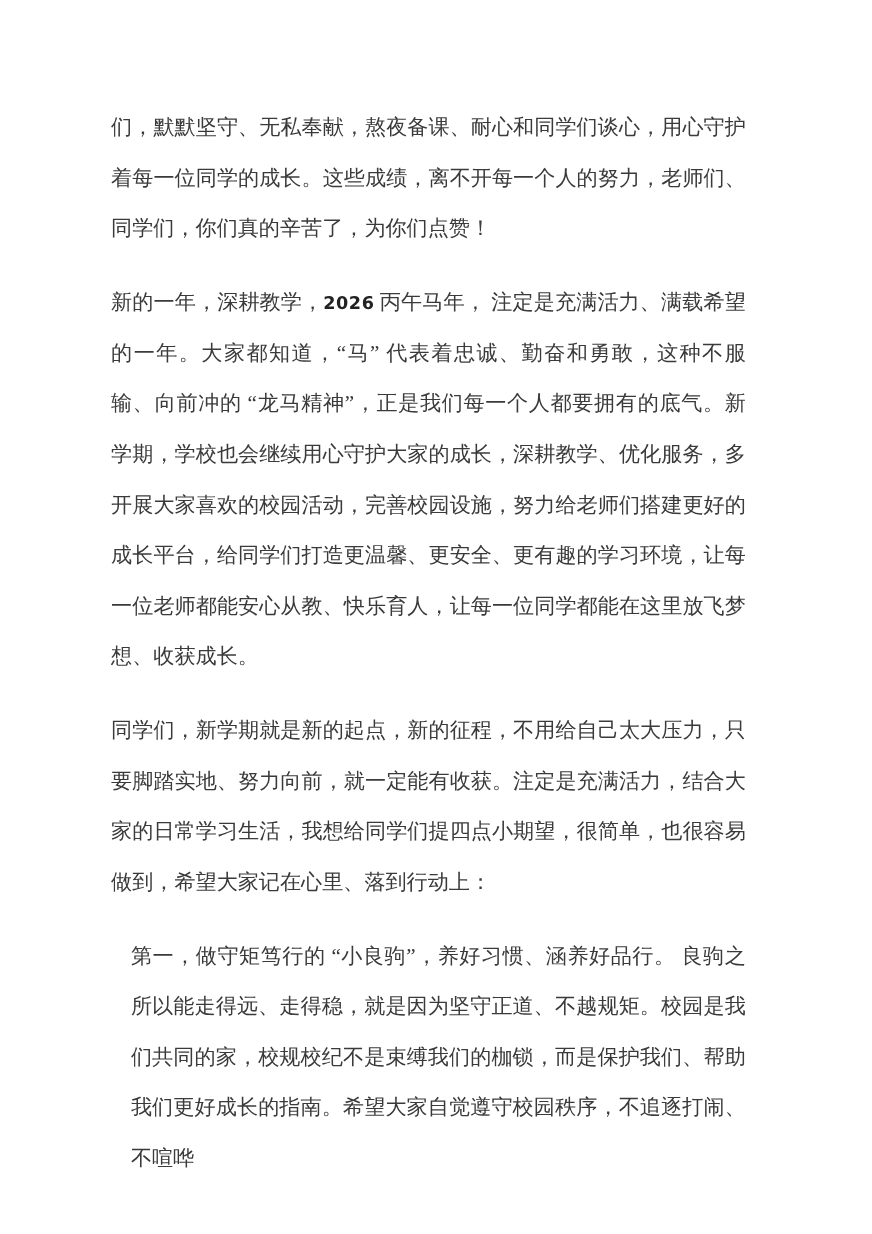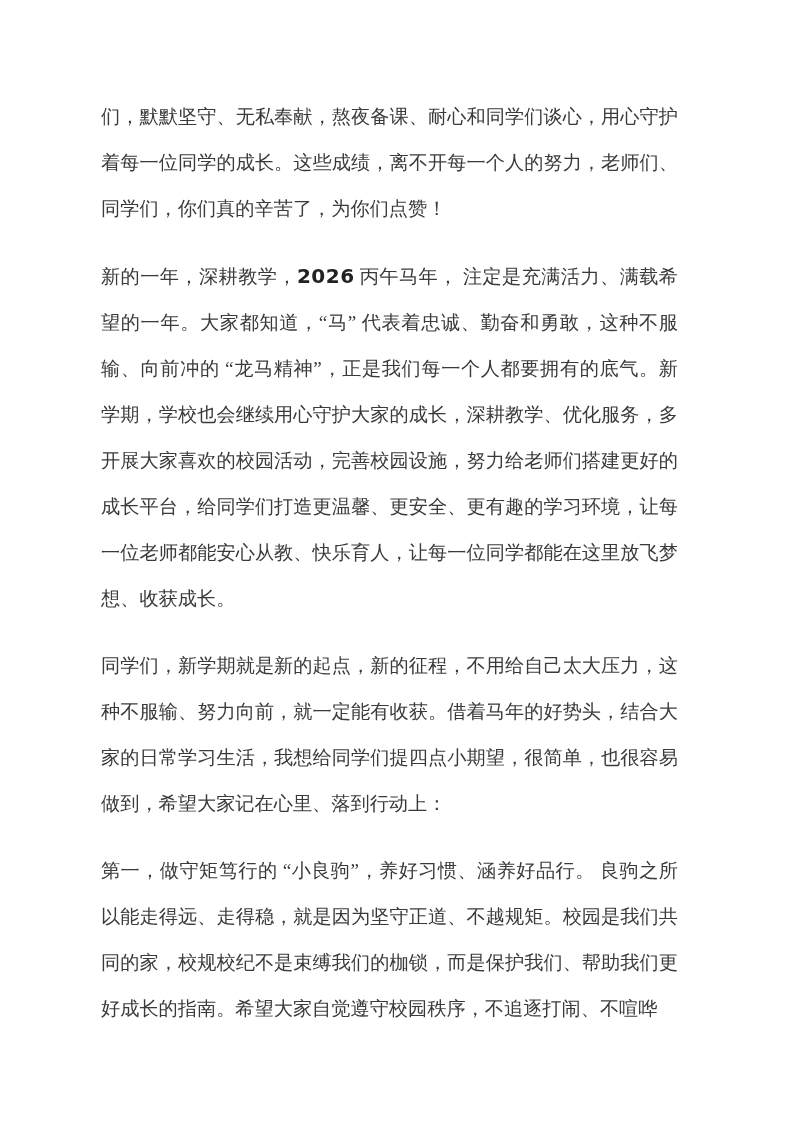--- a/index.html
+++ b/index.html
@@ -29,37 +29,38 @@
     font-family: "Liberation Serif", "DejaVu Serif", serif;
     font-size: 19.2px;
     line-height: 46px;
     color: #3a3a3a;
     text-align: justify;
     text-justify: inter-ideograph;
     word-break: break-all;
   }
   .para:last-child {
     margin-bottom: 0;
+    margin-left: 18px;
   }
   .year-number {
     font-family: "DejaVu Sans", "Liberation Sans", sans-serif;
     font-weight: bold;
-    font-size: 20px;
+    font-size: 16px;
     color: #222222;
     letter-spacing: 0.5px;
   }
 </style>
 </head>
 <body>
 
 <div class="page">
   <div class="text-block">
 
     <p class="para">们，默默坚守、无私奉献，熬夜备课、耐心和同学们谈心，用心守护着每一位同学的成长。这些成绩，离不开每一个人的努力，老师们、同学们，你们真的辛苦了，为你们点赞！</p>
 
     <p class="para"><span>新的一年，深耕教学，</span><span class="year-number">2026</span><span> 丙午马年， 注定是充满活力、满载希望的一年。大家都知道，“马” 代表着忠诚、勤奋和勇敢，这种不服输、向前冲的 “龙马精神”，正是我们每一个人都要拥有的底气。新学期，学校也会继续用心守护大家的成长，深耕教学、优化服务，多开展大家喜欢的校园活动，完善校园设施，努力给老师们搭建更好的成长平台，给同学们打造更温馨、更安全、更有趣的学习环境，让每一位老师都能安心从教、快乐育人，让每一位同学都能在这里放飞梦想、收获成长。</span></p>
 
-    <p class="para">同学们，新学期就是新的起点，新的征程，不用给自己太大压力，这种不服输、努力向前，就一定能有收获。借着马年的好势头，结合大家的日常学习生活，我想给同学们提四点小期望，很简单，也很容易做到，希望大家记在心里、落到行动上：</p>
+    <p class="para">同学们，新学期就是新的起点，新的征程，不用给自己太大压力，只要脚踏实地、努力向前，就一定能有收获。注定是充满活力，结合大家的日常学习生活，我想给同学们提四点小期望，很简单，也很容易做到，希望大家记在心里、落到行动上：</p>
 
     <p class="para">第一，做守矩笃行的 “小良驹”，养好习惯、涵养好品行。 良驹之所以能走得远、走得稳，就是因为坚守正道、不越规矩。校园是我们共同的家，校规校纪不是束缚我们的枷锁，而是保护我们、帮助我们更好成长的指南。希望大家自觉遵守校园秩序，不追逐打闹、不喧哗</p>
 
   </div>
 </div>
 
 </body></html>

